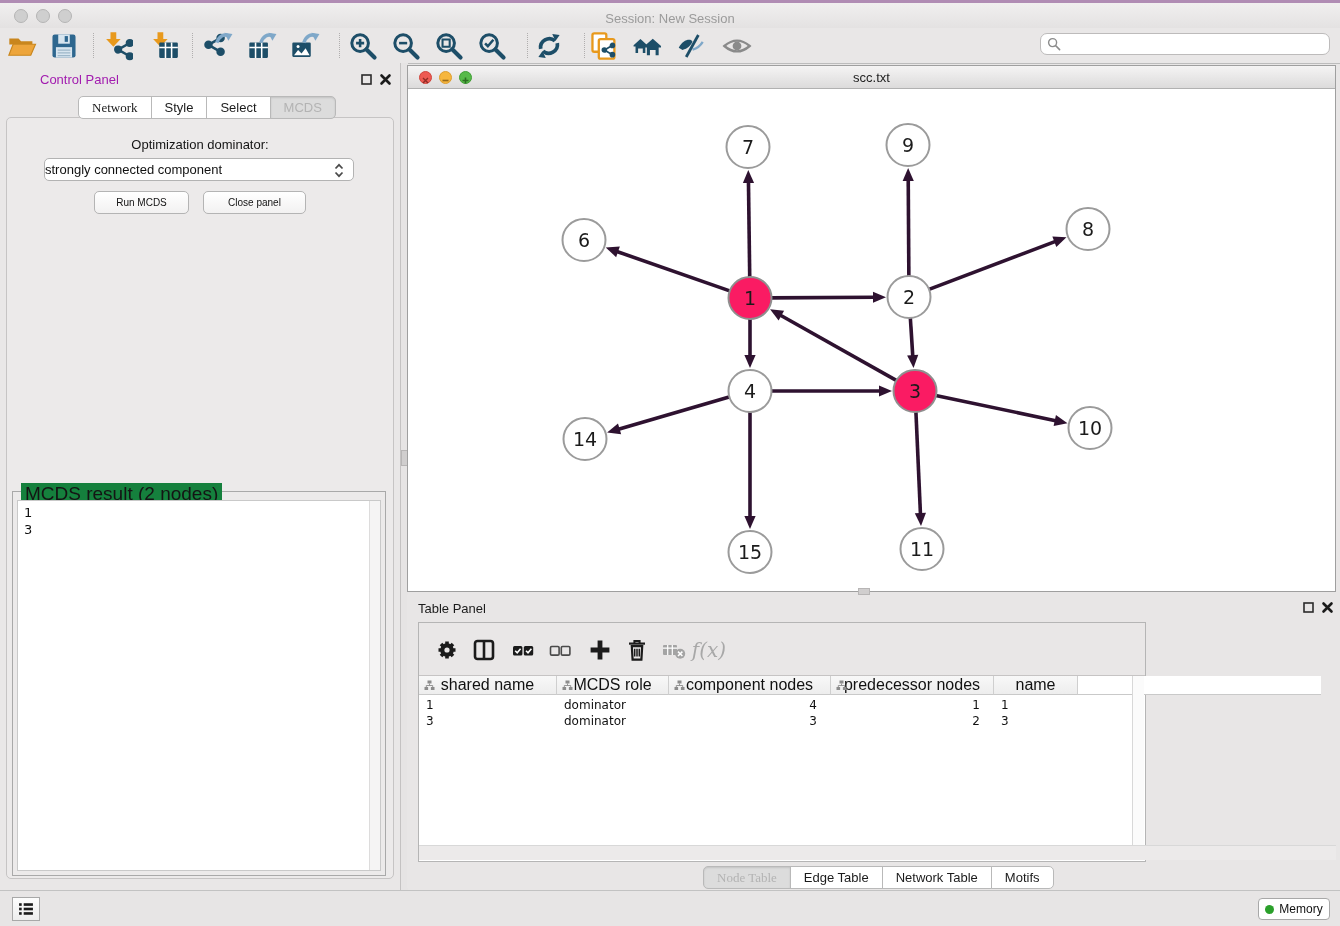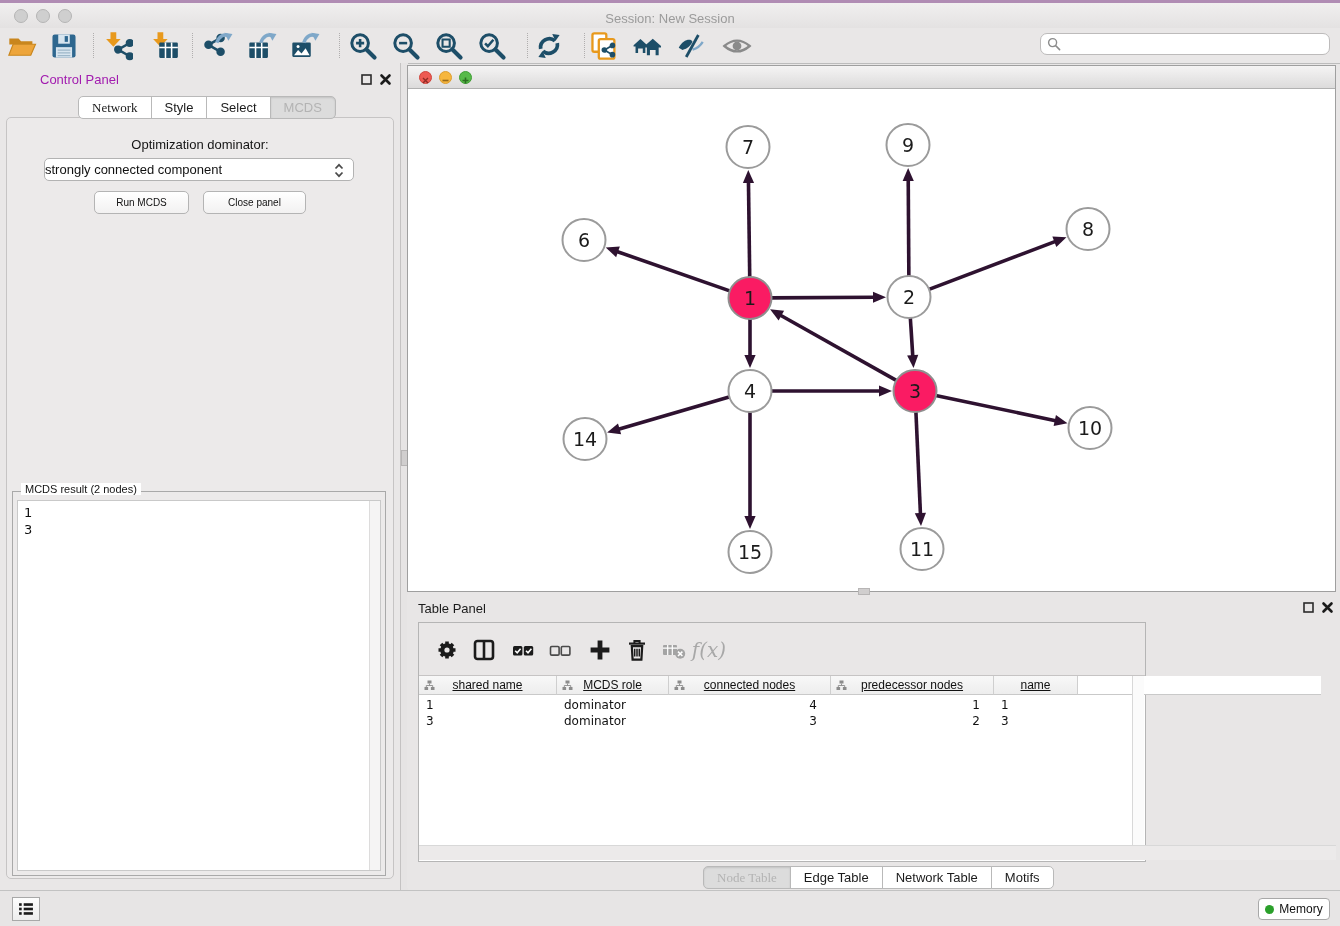--- a/index.html
+++ b/index.html
@@ -25,42 +25,42 @@
   .tab:last-child{border-radius:0 5px 5px 0;}
   .tab.selected{background:#dcdcdc;color:#b3b3b3;box-shadow:inset 0 1px 2px rgba(0,0,0,.12);}
   #cp-tabs{left:78px;top:33px;}
   #opt-label{left:0;top:74px;width:400px;text-align:center;font-size:13px;color:#141414;}
   #criterion-select{left:44px;top:95px;width:310px;height:23px;background:#fff;border:1px solid #b3b3b3;border-radius:5px;box-sizing:border-box;display:flex;align-items:center;font-size:13px;color:#111;}
   #criterion-chevrons{position:absolute;right:7px;top:3px;}
   .push-btn{position:absolute;height:23px;background:linear-gradient(#ffffff,#f2f1f1);border:1px solid #b4b4b4;border-radius:5px;font-size:10px;color:#111;display:flex;align-items:center;justify-content:center;box-sizing:border-box;}
   #run-btn{left:94px;top:128px;width:95px;}
   #closepanel-btn{left:203px;top:128px;width:103px;}
   #result-group{left:12px;top:428px;width:372px;height:383px;border:1px solid #a9a9a9;}
-  #result-title{position:absolute;left:8px;top:-9px;background:#ffffff;padding:0 4px;font-size:11px;color:#141414;}
+  #result-title{position:absolute;left:8px;top:-9px;background:#15803d;padding:0 4px;font-size:19px;color:#141414;text-decoration:underline;}
   #result-area{position:absolute;left:4px;top:8px;width:362px;height:369px;background:#fff;border:1px solid #c9c9c9;}
   #result-text{margin:0;padding:3px 6px;font-family:"DejaVu Sans",sans-serif;font-size:13px;line-height:17px;color:#111;}
   #result-scroll{position:absolute;right:0;top:0;width:10px;height:100%;background:#f5f4f4;border-left:1px solid #dddcdc;}
   #v-divider{left:400px;top:63px;width:7px;height:827px;background:#e6e4e4;border-left:1px solid #c4c2c2;}
   #v-grip{left:401px;top:450px;width:5px;height:14px;background:#d0cece;border:1px solid #b7b5b5;}
   
   #net-window{left:407px;top:65px;width:929px;height:527px;background:#fff;border:1px solid #9f9f9f;box-sizing:border-box;}
   #net-titlebar{position:absolute;left:0;top:0;width:100%;height:23px;background:linear-gradient(#f5f4f4,#dcdbdb);border-bottom:1px solid #b1b1b1;box-sizing:border-box;}
   .tl{position:absolute;top:5px;width:13px;height:13px;border-radius:50%;box-sizing:border-box;}
   #net-title{position:absolute;left:0;top:4px;width:100%;text-align:center;font-size:13px;color:#222;}
   #net-canvas{position:absolute;left:0;top:23px;width:927px;height:502px;}
   #h-grip{left:858px;top:588px;width:10px;height:5px;background:#d0cece;border:1px solid #b7b5b5;}
   
   #table-panel{left:407px;top:595px;width:933px;height:293px;background:#e8e6e6;}
   #tp-header{left:11px;top:6px;font-size:13px;color:#1c1c1c;}
   #tp-box{left:11px;top:27px;width:728px;height:240px;background:#fff;border:1px solid #b5b5b5;box-sizing:border-box;}
   #tp-toolbar{position:absolute;left:0;top:0;width:100%;height:53px;background:#e9e7e7;border-bottom:1px solid #c6c4c4;box-sizing:border-box;}
   .tpt-btn{position:absolute;top:11px;width:32px;height:32px;display:flex;align-items:center;justify-content:center;}
   #fx-label{font-family:"DejaVu Serif",serif;font-style:italic;font-size:20px;color:#a8a8a8;}
   #tbl-header{position:absolute;left:0;top:53px;height:19px;display:flex;}
-  .th{background:linear-gradient(#f8f8f8,#ededed);border-right:1px solid #cfcfcf;border-bottom:1px solid #c9c9c9;box-sizing:border-box;position:relative;display:flex;align-items:center;justify-content:center;font-size:12px;color:#111;text-decoration:underline;}
+  .th{background:linear-gradient(#f8f8f8,#ededed);border-right:1px solid #cfcfcf;border-bottom:1px solid #c9c9c9;box-sizing:border-box;position:relative;display:flex;align-items:center;justify-content:center;font-size:16px;color:#111;}
   .th .sorticon{position:absolute;left:5px;top:4px;}
   .tr{position:absolute;left:0;display:flex;height:16px;}
   .td{font-size:12px;color:#111;box-sizing:border-box;font-family:"DejaVu Sans",sans-serif;line-height:16px;}
   #tbl-vscroll{position:absolute;right:1px;top:53px;width:11px;height:171px;background:#fbfbfb;border-left:1px solid #d8d8d8;}
   #tbl-hscroll{position:absolute;left:0;bottom:1px;width:917px;height:14px;background:#eceaea;border-top:1px solid #d8d8d8;}
   #tp-tabs{left:296px;top:271px;}
   
   #statusbar{left:0;top:890px;width:1340px;height:36px;background:#e7e5e5;border-top:1px solid #c2c2c2;box-sizing:border-box;}
   #list-btn{left:12px;top:897px;width:28px;height:24px;background:linear-gradient(#fdfdfd,#ededed);border:1px solid #a8a8a8;display:flex;align-items:center;justify-content:center;box-sizing:border-box;}
   #memory-btn{left:1258px;top:898px;width:72px;height:22px;background:#fff;border:1px solid #a8a8a8;border-radius:4px;display:flex;align-items:center;justify-content:center;gap:5px;font-size:12px;color:#111;box-sizing:border-box;}
@@ -285,20 +285,21 @@
       <span class="tl" style="left:31px;background:#f6b63d;border:1px solid #dd9d2f;">
         <svg width="11" height="11" viewBox="0 0 11 11">
             <path d="M2.5 5.5h6" stroke="#96691a" stroke-width="1.6"></path>
           </svg>
       </span>
       <span class="tl" style="left:51px;background:#57ba49;border:1px solid #3f9e34;">
         <svg width="11" height="11" viewBox="0 0 11 11">
             <path d="M5.5 2.5v6M2.5 5.5h6" stroke="#2c6e22" stroke-width="1.6"></path>
           </svg>
       </span>
+      <div id="net-title">scc.txt</div>
     </div>
     <svg id="net-canvas" viewBox="0 0 927 502">
         <line x1="341.7351225705726" y1="189.00175407823525" x2="340.45029163002647" y2="91.99701806700004" stroke="#2e1230" stroke-width="3.6"></line>
         <polygon points="340.3046090438414,80.99798281002944 346.0762882310633,93.92267697893686 334.8772705148751,94.07100833941618" fill="#2e1230"></polygon>
         <line x1="323.1192891575921" y1="202.40312512735147" x2="208.0972084320934" y2="162.2146872835025" stroke="#2e1230" stroke-width="3.6"></line>
         <polygon points="197.71281746876906,158.5864061035458 211.83240448067576,157.58777573489314 208.13815455199259,168.16097380664158" fill="#2e1230"></polygon>
         <line x1="361.999604457761" y1="208.87421632416502" x2="467.0006724218063" y2="208.21383224891946" stroke="#2e1230" stroke-width="3.6"></line>
         <polygon points="478.0004548735749,208.14465122721023 465.035931405264,213.82629986467603 464.96549254679644,202.6265213683299" fill="#2e1230"></polygon>
         <line x1="342" y1="229" x2="342" y2="268" stroke="#2e1230" stroke-width="3.6"></line>
         <polygon points="342,279 336.4,266 347.6,266" fill="#2e1230"></polygon>
@@ -468,21 +469,21 @@
           </div>
           <div class="th" style="width:162px">
             <svg class="sorticon" width="11" height="11" viewBox="0 0 11 11">
               <g fill="#8c8c8c" stroke="#8c8c8c">
                 <rect x="3.5" y="0.5" width="4" height="3" stroke="none"></rect>
                 <rect x="0.5" y="7" width="3.6" height="3" stroke="none"></rect>
                 <rect x="6.9" y="7" width="3.6" height="3" stroke="none"></rect>
                 <path d="M5.5 3.5v2M2.3 7V5.5h6.4V7" fill="none" stroke-width="0.9"></path>
               </g>
             </svg>
-            <span>connected nodes</span>
+            <span>component nodes</span>
           </div>
           <div class="th" style="width:163px">
             <svg class="sorticon" width="11" height="11" viewBox="0 0 11 11">
               <g fill="#8c8c8c" stroke="#8c8c8c">
                 <rect x="3.5" y="0.5" width="4" height="3" stroke="none"></rect>
                 <rect x="0.5" y="7" width="3.6" height="3" stroke="none"></rect>
                 <rect x="6.9" y="7" width="3.6" height="3" stroke="none"></rect>
                 <path d="M5.5 3.5v2M2.3 7V5.5h6.4V7" fill="none" stroke-width="0.9"></path>
               </g>
             </svg>

